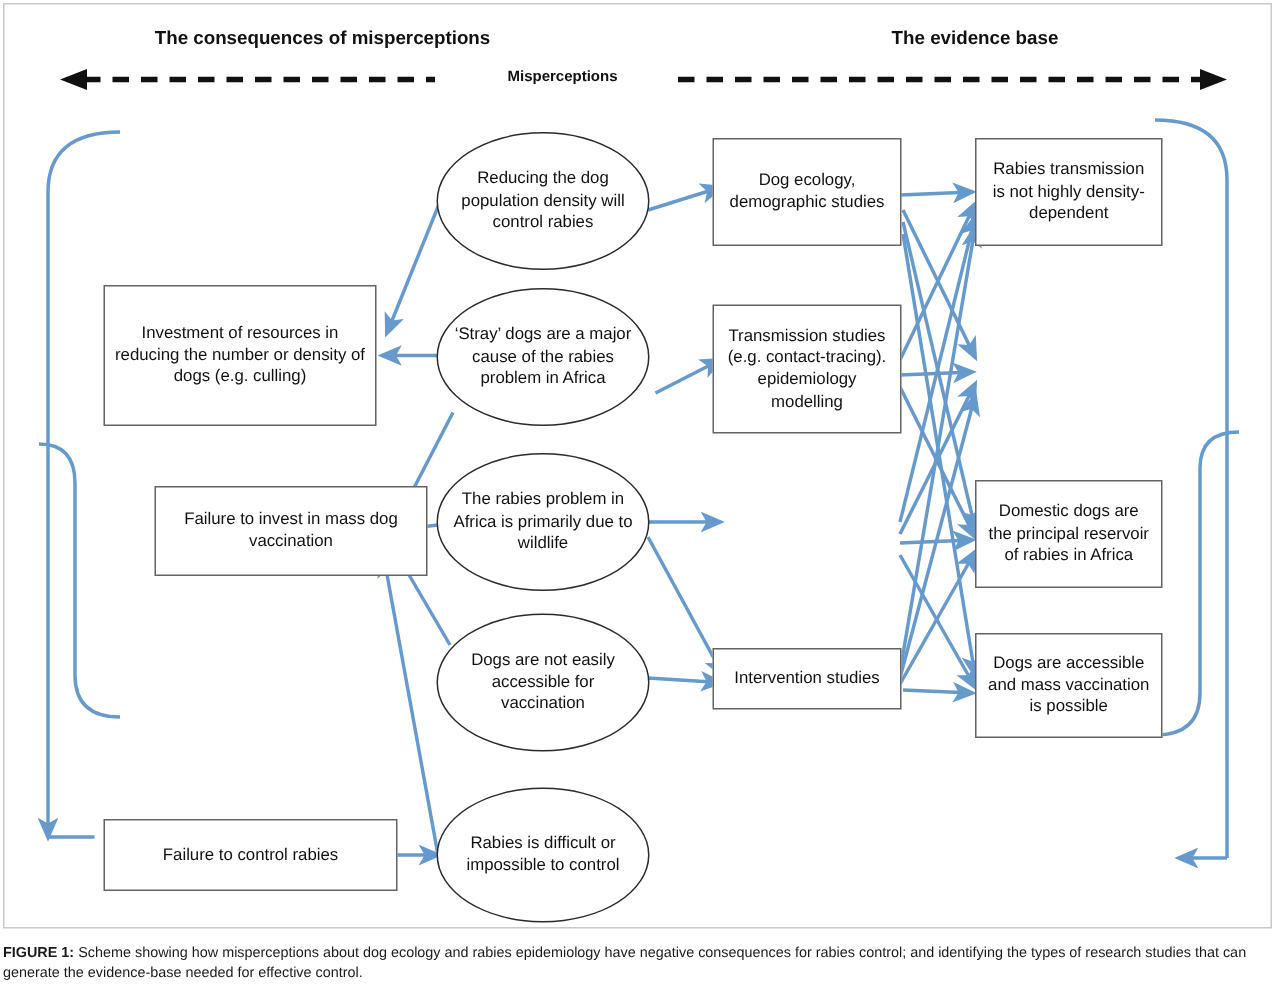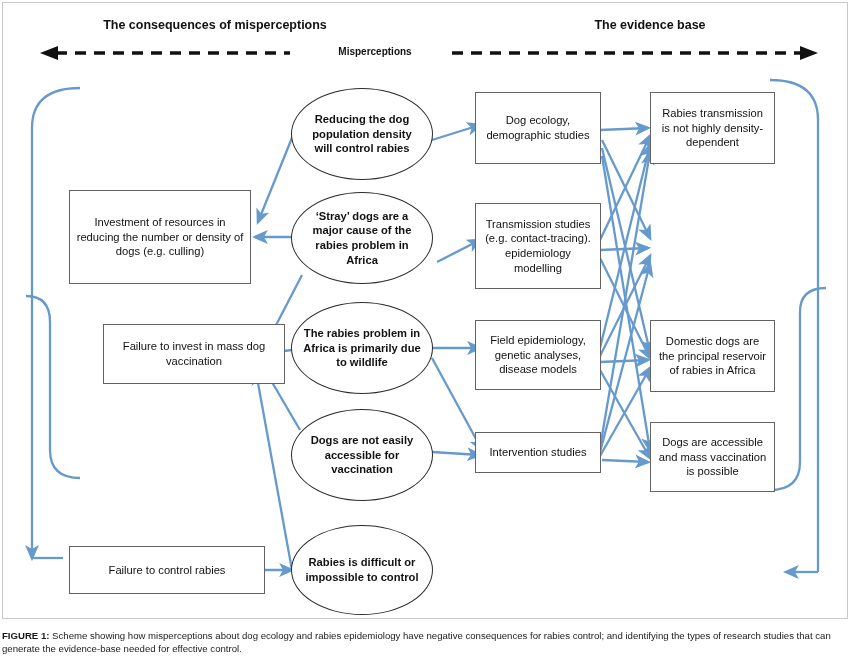--- a/index.html
+++ b/index.html
@@ -5,21 +5,21 @@
   html,body{margin:0;padding:0;background:#fff;}
   body{width:852px;height:669px;overflow:hidden;font-family:"Liberation Sans",sans-serif;color:#111;}
   #root{position:relative;width:852px;height:669px;padding-left:36px;}
   #frame{position:absolute;left:2px;top:2px;width:846px;height:617px;border:1px solid #c9c9c9;background:#fff;box-sizing:border-box;}
   #svg{position:absolute;left:0;top:0;width:852px;height:669px;}
   .hdr{position:absolute;font-weight:bold;font-size:12.5px;color:#111;text-align:center;white-space:nowrap;}
   .mid-label{position:absolute;font-size:10px;font-weight:bold;color:#111;text-align:center;white-space:nowrap;}
   .node{position:absolute;display:flex;align-items:center;justify-content:center;text-align:center;box-sizing:border-box;background:#fff;}
   .rect{border:1.6px solid #636363;}
   .rect .t{padding:2px 6px;font-size:11.2px;line-height:1.30;}
-  .ell{border:1.6px solid #2b2b2b;border-radius:50%;font-weight:bold;}
+  .ell{border:1.6px solid #2b2b2b;border-radius:50%;}
   .ell .t{padding:2px 10px;font-size:11.2px;line-height:1.30;}
   .concl{border:2px solid #4a4a4a;}
   .concl .t{font-weight:bold;font-size:11.6px;line-height:1.35;padding:2px 10px;}
   #caption{position:absolute;left:2px;top:630px;width:846px;font-size:9.6px;line-height:1.34;color:#1a1a1a;}
   #caption b{font-weight:bold;}
 </style>
 </head>
 <body>
 
 <div id="root">
@@ -125,23 +125,20 @@
   <div class="node ell" style="left:291px;top:525px;width:142px;height:90px;">
     <div class="t">Rabies is difficult or impossible to control</div>
   </div>
 
   <div class="node rect" style="left:475px;top:92px;width:126px;height:72px;">
     <div class="t">Dog ecology, demographic studies</div>
   </div>
   <div class="node rect" style="left:475px;top:203px;width:126px;height:86px;">
     <div class="t">Transmission studies (e.g. contact-tracing). epidemiology modelling</div>
   </div>
-  <div class="node rect" style="left:475px;top:320px;width:126px;height:70px;">
-    <div class="t">Field epidemiology, genetic analyses, disease models</div>
-  </div>
   <div class="node rect" style="left:475px;top:432px;width:126px;height:41px;">
     <div class="t">Intervention studies</div>
   </div>
 
   <div class="node rect" style="left:650px;top:92px;width:125px;height:72px;">
     <div class="t">Rabies transmission is not highly density-dependent</div>
   </div>
   <div class="node rect" style="left:650px;top:320px;width:125px;height:72px;">
     <div class="t">Domestic dogs are the principal reservoir of rabies in Africa</div>
   </div>

